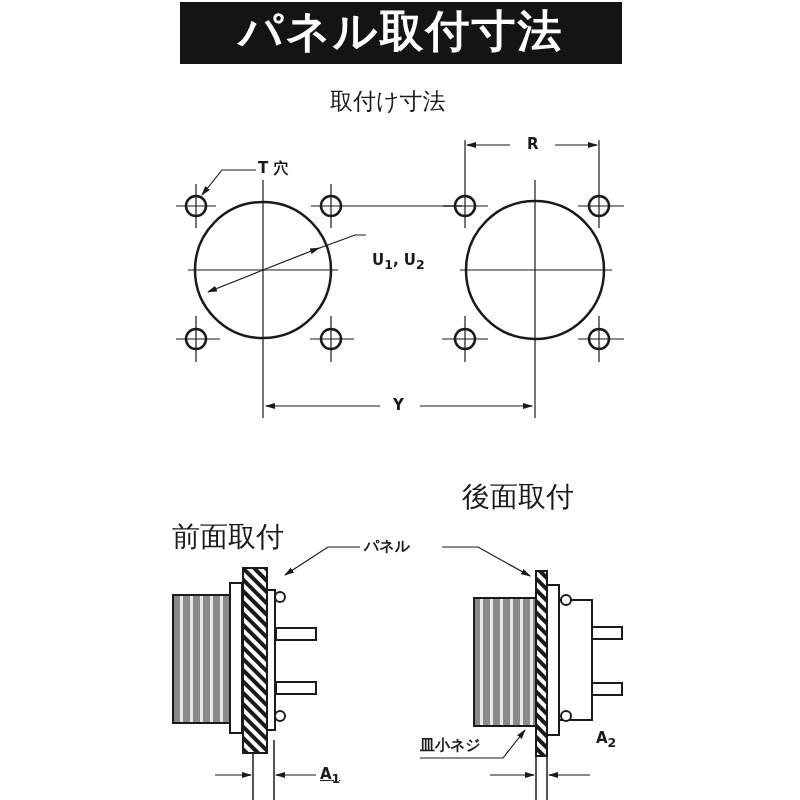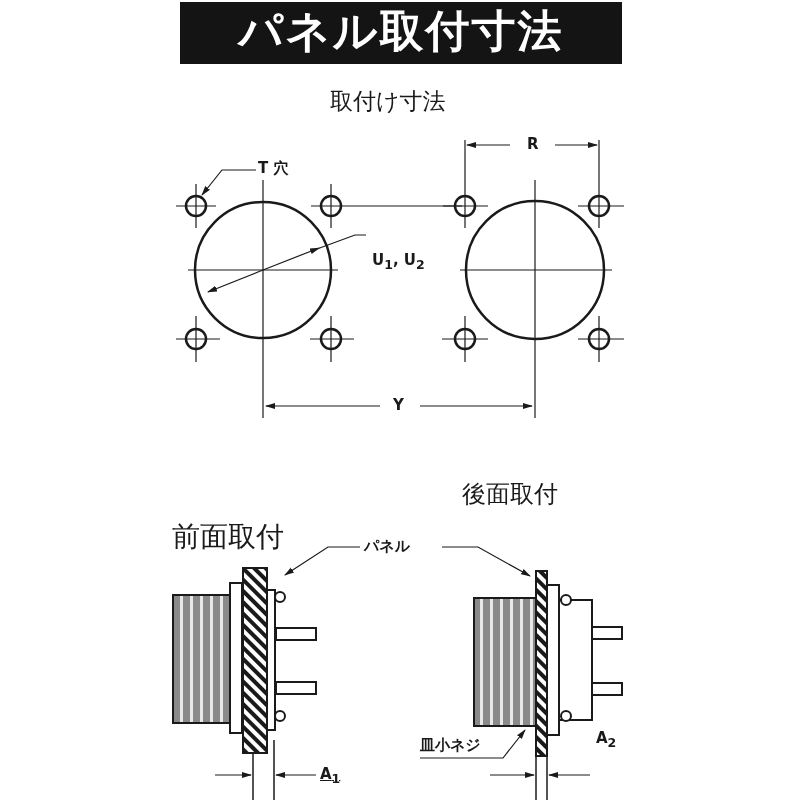--- a/index.html
+++ b/index.html
@@ -5,21 +5,21 @@
   html, body { margin: 0; padding: 0; background: #ffffff; }
   body { width: 800px; height: 800px; position: relative; overflow: hidden;
          font-family: "DejaVu Sans", sans-serif; color: #1a1a1a; }
   .title-bar { position: absolute; left: 180px; top: 2px; width: 442px; height: 62px;
                background: #141414; display: flex; align-items: flex-start; justify-content: center; }
   .title-text { color: #fff; font-size: 44px; font-weight: bold; letter-spacing: 2px;
                 font-family: "DejaVu Sans", sans-serif; }
   .label { position: absolute; font-family: "DejaVu Sans", sans-serif; color: #1a1a1a; white-space: nowrap; }
   .subtitle { left: 330px; top: 86px; font-size: 23px; }
   .front-title { left: 172px; top: 478px; font-size: 28px; margin-top: 40px; }
-  .rear-title { left: 462px; top: 478px; font-size: 24px; }
+  .rear-title { left: 462px; top: 478px; font-size: 28px; }
   .small { font-size: 15px; font-weight: bold; }
   svg { position: absolute; left: 0; top: 0; }
 </style>
 </head>
 <body>
 
 <div class="title-bar">
   <span class="title-text">パネル取付寸法</span>
 </div>
 

